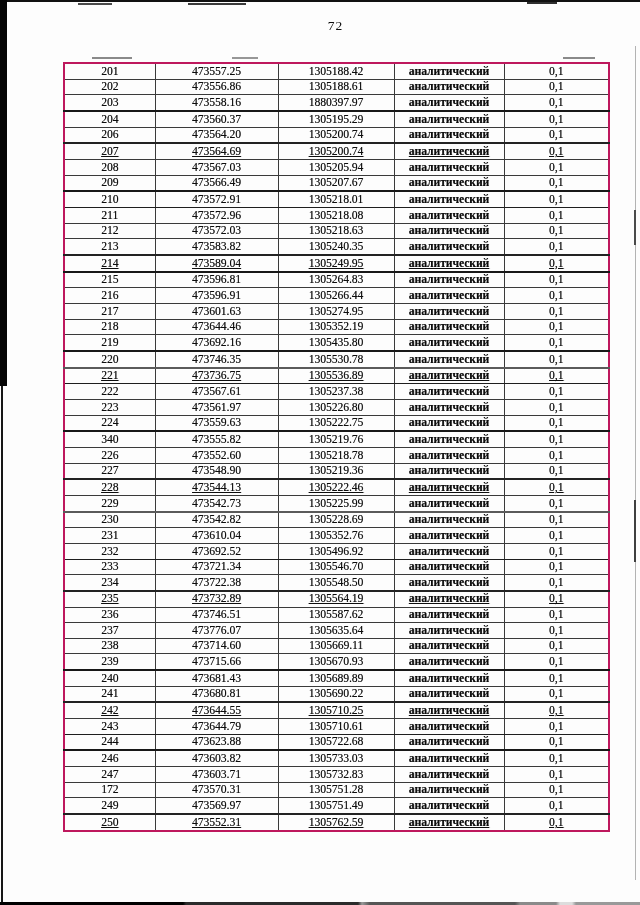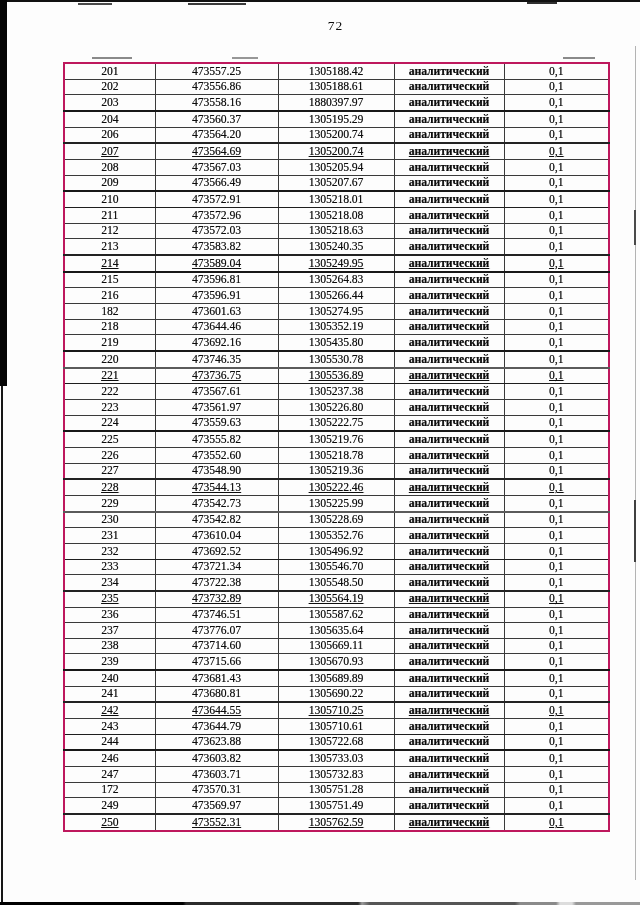--- a/index.html
+++ b/index.html
@@ -203,21 +203,21 @@
           <td class="c4">0,1</td>
         </tr>
         <tr>
           <td class="c0">216</td>
           <td class="c1">473596.91</td>
           <td class="c2">1305266.44</td>
           <td class="c3">аналитический</td>
           <td class="c4">0,1</td>
         </tr>
         <tr>
-          <td class="c0">182</td>
+          <td class="c0">217</td>
           <td class="c1">473601.63</td>
           <td class="c2">1305274.95</td>
           <td class="c3">аналитический</td>
           <td class="c4">0,1</td>
         </tr>
         <tr>
           <td class="c0">218</td>
           <td class="c1">473644.46</td>
           <td class="c2">1305352.19</td>
           <td class="c3">аналитический</td>
@@ -259,21 +259,21 @@
           <td class="c4">0,1</td>
         </tr>
         <tr>
           <td class="c0">224</td>
           <td class="c1">473559.63</td>
           <td class="c2">1305222.75</td>
           <td class="c3">аналитический</td>
           <td class="c4">0,1</td>
         </tr>
         <tr>
-          <td class="c0">225</td>
+          <td class="c0">340</td>
           <td class="c1">473555.82</td>
           <td class="c2">1305219.76</td>
           <td class="c3">аналитический</td>
           <td class="c4">0,1</td>
         </tr>
         <tr>
           <td class="c0">226</td>
           <td class="c1">473552.60</td>
           <td class="c2">1305218.78</td>
           <td class="c3">аналитический</td>

